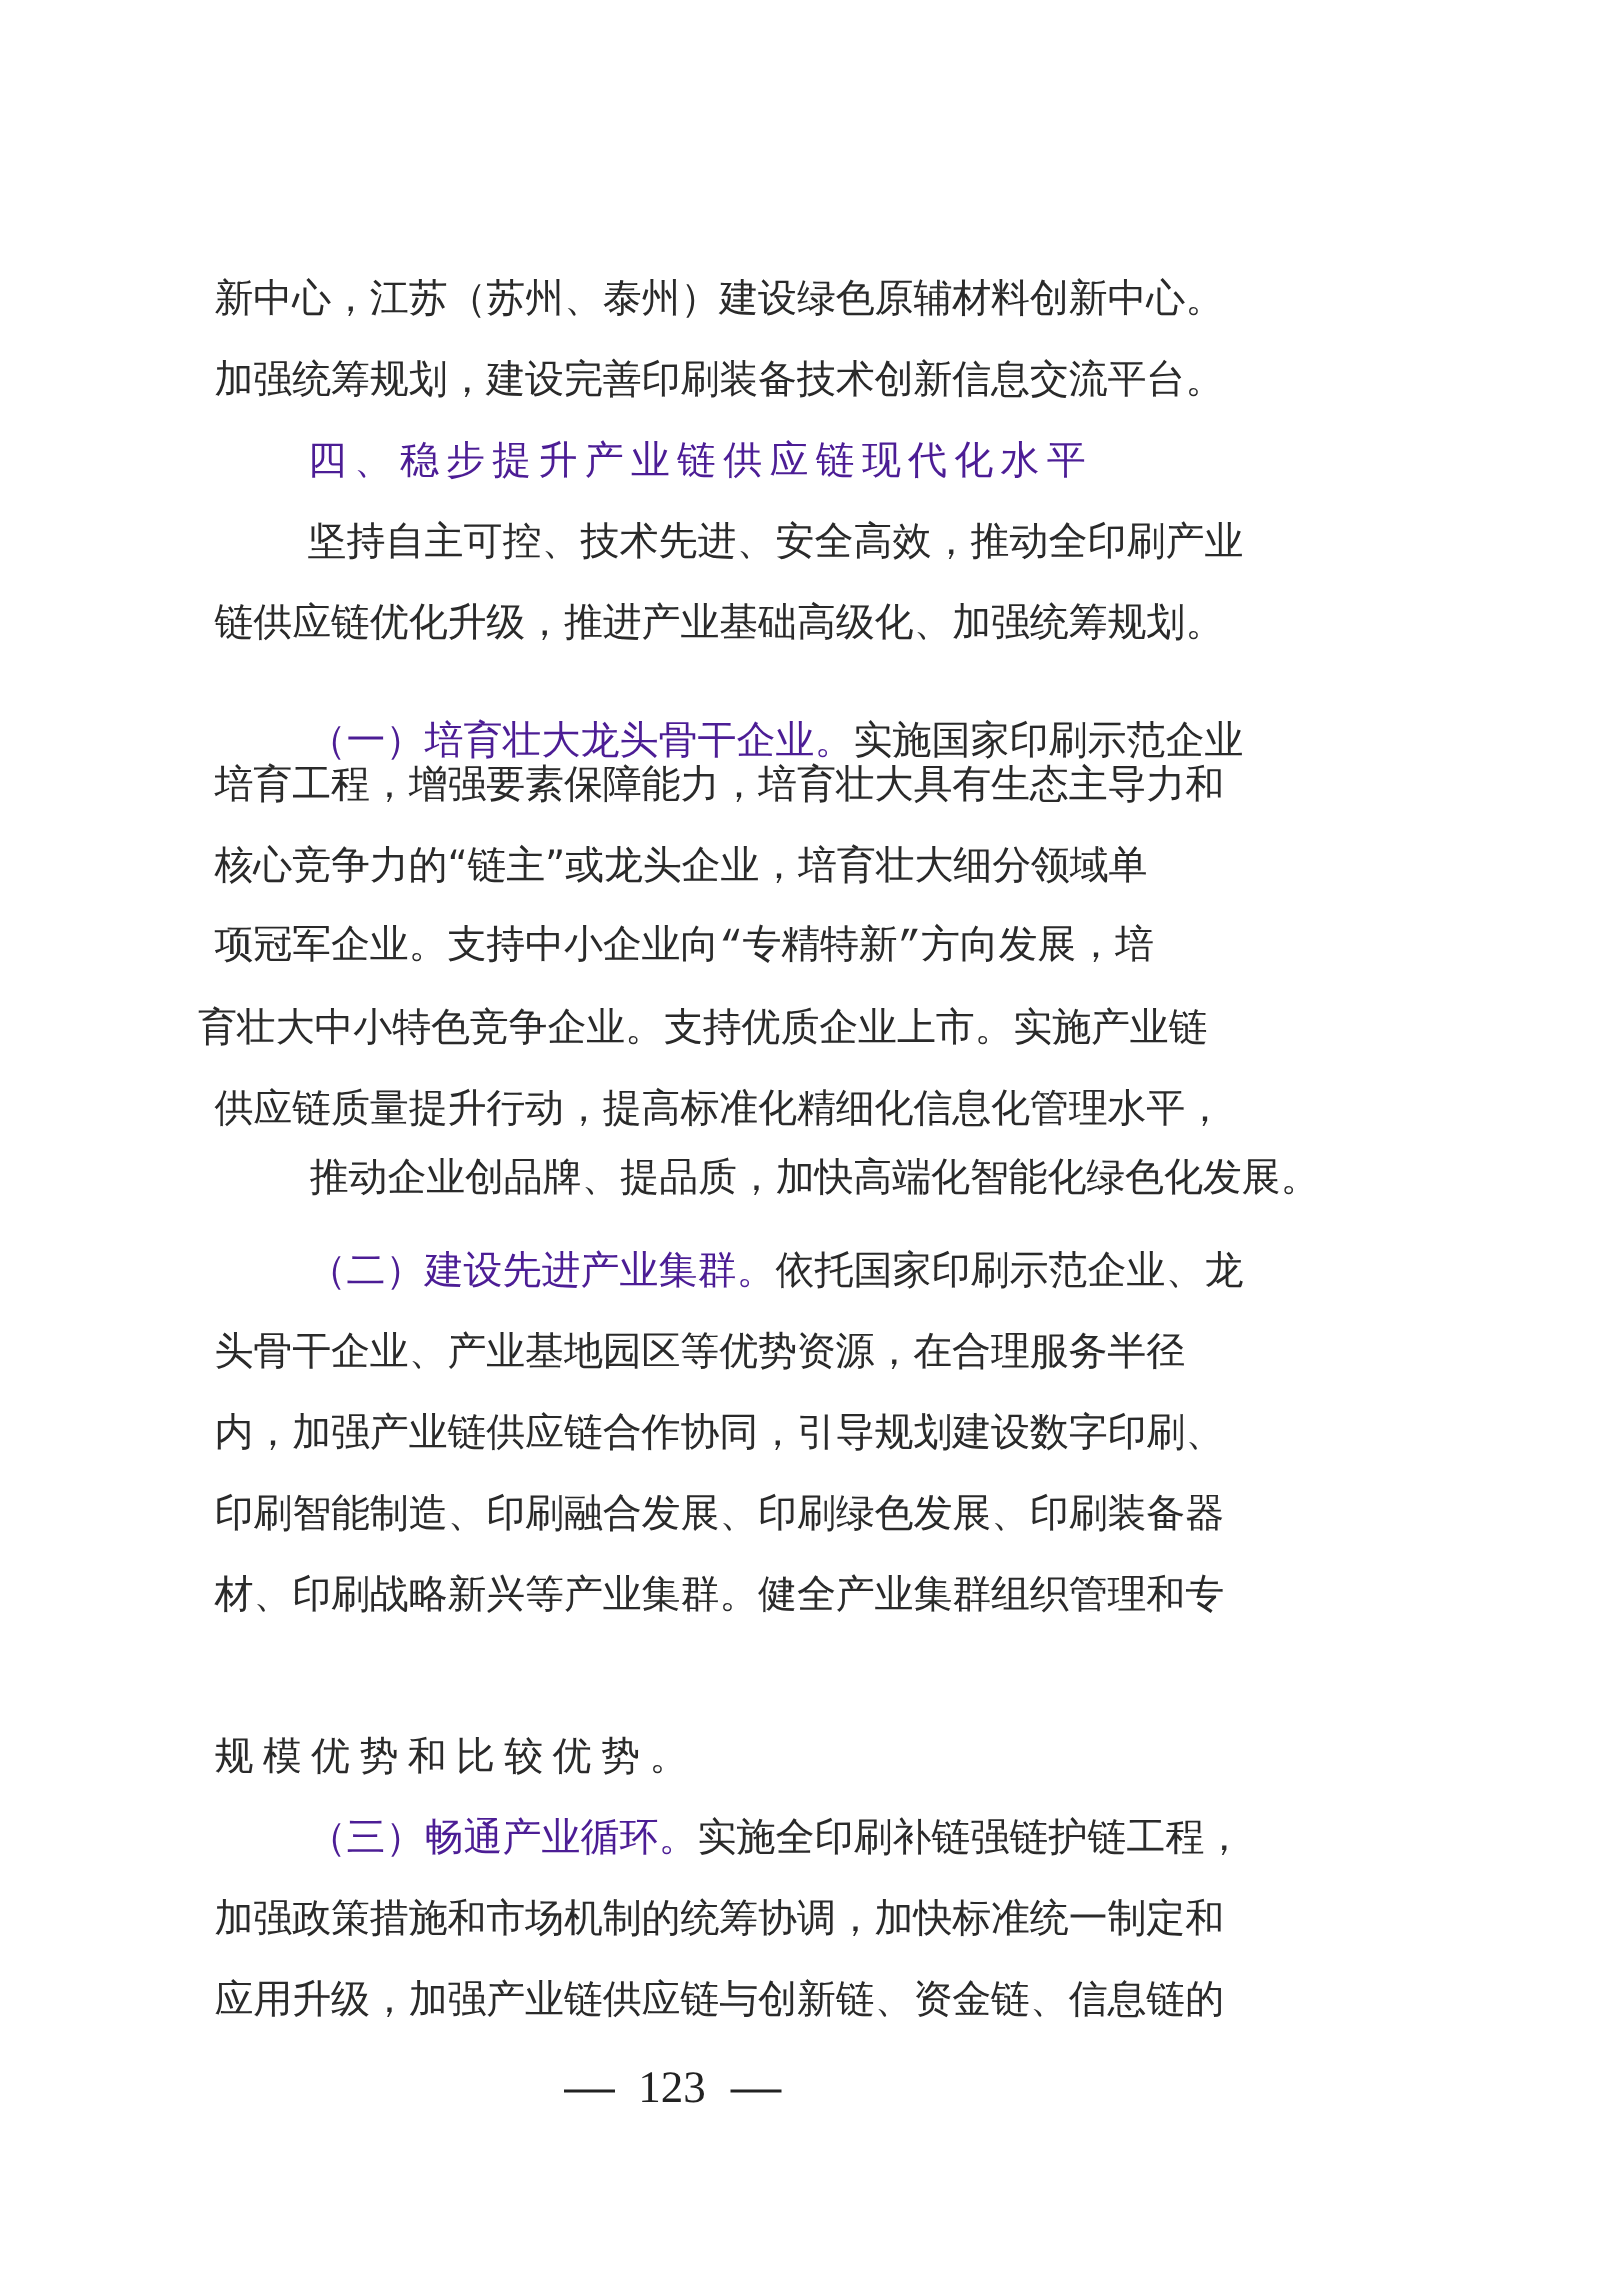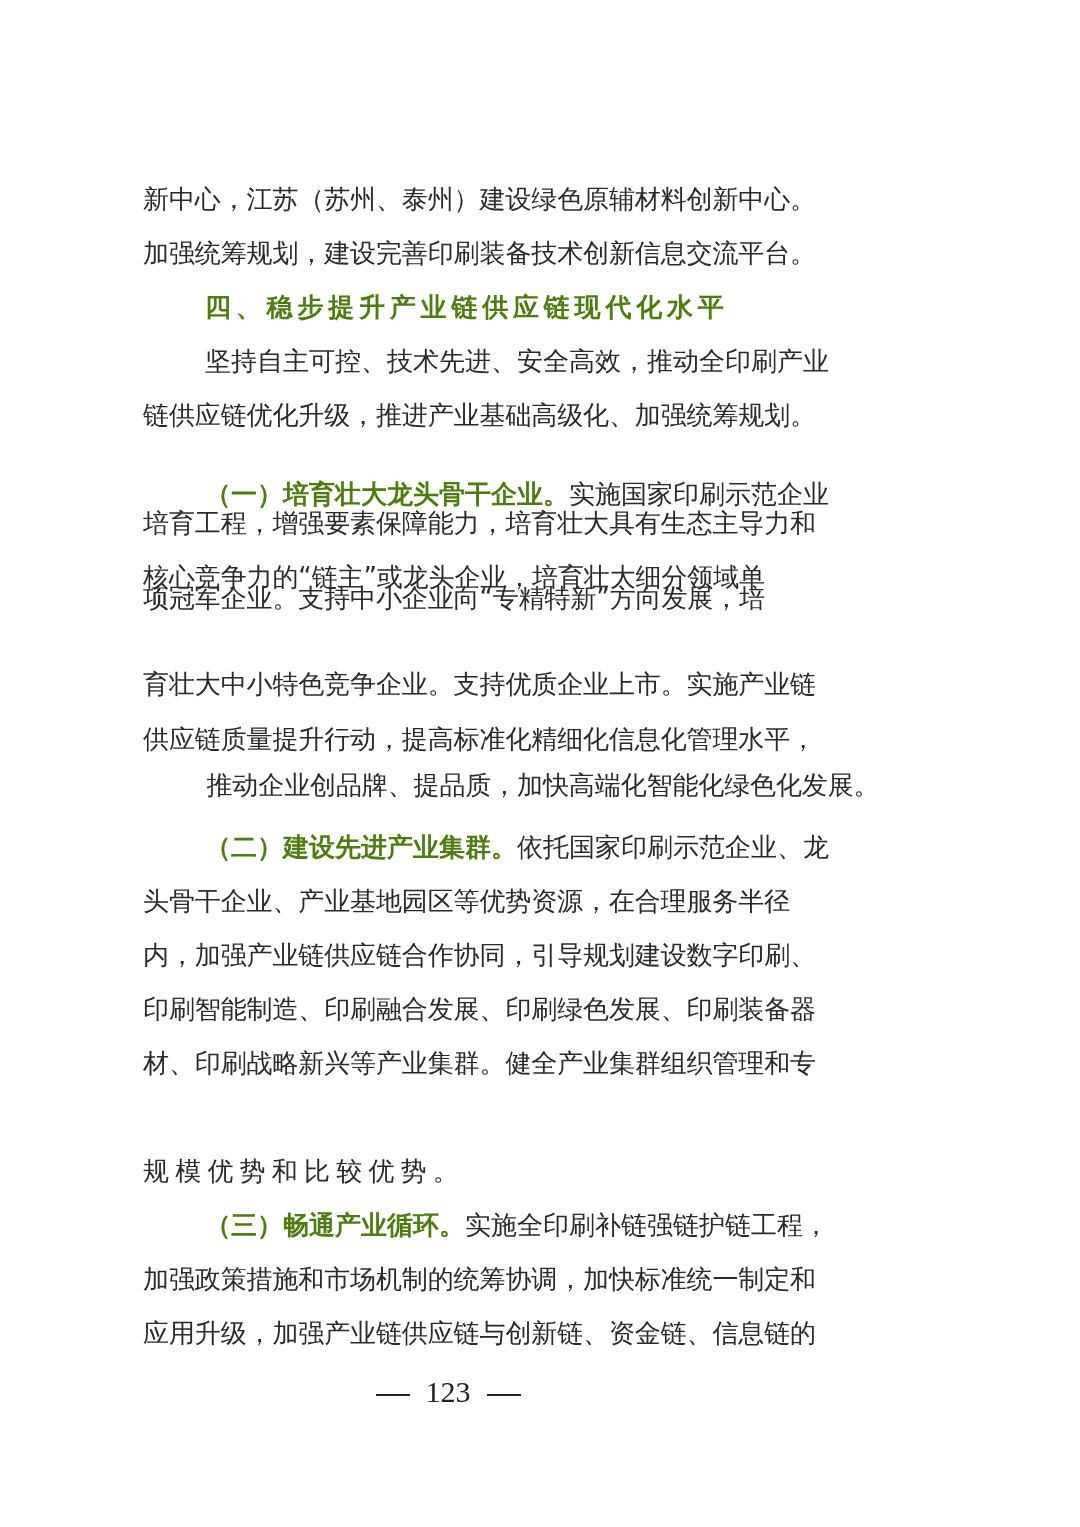--- a/index.html
+++ b/index.html
@@ -10,41 +10,41 @@
   }
   .page { position:absolute; left:0; top:0; width:1080px; height:1527px; }
   .line {
     position:absolute; left:143px; width:800px;
     font-size:26px; line-height:30px; height:30px;
     white-space:nowrap; letter-spacing:6.2px;
     font-family: "DejaVu Sans", sans-serif;
     color:#2a2a2a;
   }
   .heading { font-weight:bold; color:#111111; letter-spacing:4.8px; }
-  .bold { font-weight:bold; color:#4d7c0f;margin-top:48px; }
+  .bold { font-weight:normal; color:#4c1d95;margin-top:48px; }
   .pagenum {
     position:absolute; left:0; width:896px; top:1375px; text-align:center;
     font-family:"Liberation Serif", "DejaVu Serif", serif; font-size:30px; color:#222;
   }
   .pagenum .dash { display:inline-block; width:34px; height:2px; background:#222; vertical-align:middle; margin:0 16px; }
 </style>
 </head>
 <body>
 
 <div class="page" id="page">
     <div class="line" style="top: 184px; left: 143px; letter-spacing: -0.115385px;"><span>新中心，江苏（苏州、泰州）建设绿色原辅材料创新中心。</span></div>
     <div class="line" style="top: 238px; left: 143px; letter-spacing: -0.115385px;"><span>加强统筹规划，建设完善印刷装备技术创新信息交流平台。</span></div>
     <div class="line heading" style="top: 292px; left: 205px;"><span class="bold">四、稳步提升产业链供应链现代化水平</span></div>
     <div class="line" style="top: 346px; left: 205px; letter-spacing: 0px;"><span>坚持自主可控、技术先进、安全高效，推动全印刷产业</span></div>
     <div class="line" style="top: 400px; left: 143px; letter-spacing: -0.115385px;"><span>链供应链优化升级，推进产业基础高级化、加强统筹规划。</span></div>
     <div class="line" style="top: 479px; left: 205px; letter-spacing: 0px;"><span class="bold">（一）培育壮大龙头骨干企业。</span><span>实施国家印刷示范企业</span></div>
     <div class="line" style="top: 508px; left: 143px; letter-spacing: -0.115385px;"><span>培育工程，增强要素保障能力，培育壮大具有生态主导力和</span></div>
     <div class="line" style="top: 562px; left: 143px; letter-spacing: -0.12px;"><span>核心竞争力的“链主”或龙头企业，培育壮大细分领域单</span></div>
-    <div class="line" style="top: 583px; left: 143px; letter-spacing: -0.12px;"><span>项冠军企业。支持中小企业向“专精特新”方向发展，培</span></div>
-    <div class="line" style="top: 670px; left: 143px; letter-spacing: -0.115385px; font-family: Liberation Serif, serif;"><span>育壮大中小特色竞争企业。支持优质企业上市。实施产业链</span></div>
+    <div class="line" style="top: 616px; left: 143px; letter-spacing: -0.12px; font-family: Liberation Mono, monospace;"><span>项冠军企业。支持中小企业向“专精特新”方向发展，培</span></div>
+    <div class="line" style="top: 670px; left: 132px; letter-spacing: -0.115385px;"><span>育壮大中小特色竞争企业。支持优质企业上市。实施产业链</span></div>
     <div class="line" style="top: 724px; left: 143px; letter-spacing: -0.115385px;"><span>供应链质量提升行动，提高标准化精细化信息化管理水平，</span></div>
     <div class="line" style="top: 770px; left: 143px; letter-spacing: -0.115385px; text-align: center;"><span>推动企业创品牌、提品质，加快高端化智能化绿色化发展。</span></div>
     <div class="line" style="top: 832px; left: 205px; letter-spacing: 0px;"><span class="bold">（二）建设先进产业集群。</span><span>依托国家印刷示范企业、龙</span></div>
     <div class="line" style="top: 886px; left: 143px; letter-spacing: -0.12px;"><span>头骨干企业、产业基地园区等优势资源，在合理服务半径</span></div>
     <div class="line" style="top: 940px; left: 143px; letter-spacing: -0.115385px;"><span>内，加强产业链供应链合作协同，引导规划建设数字印刷、</span></div>
     <div class="line" style="top: 994px; left: 143px; letter-spacing: -0.115385px;"><span>印刷智能制造、印刷融合发展、印刷绿色发展、印刷装备器</span></div>
     <div class="line" style="top: 1048px; left: 143px; letter-spacing: -0.115385px;"><span>材、印刷战略新兴等产业集群。健全产业集群组织管理和专</span></div>
     <div class="line" style="top: 1156px; left: 143px;"><span>规模优势和比较优势。</span></div>
     <div class="line" style="top: 1210px; left: 205px; letter-spacing: 0px;"><span class="bold">（三）畅通产业循环。</span><span>实施全印刷补链强链护链工程，</span></div>
     <div class="line" style="top: 1264px; left: 143px; letter-spacing: -0.115385px;"><span>加强政策措施和市场机制的统筹协调，加快标准统一制定和</span></div>

